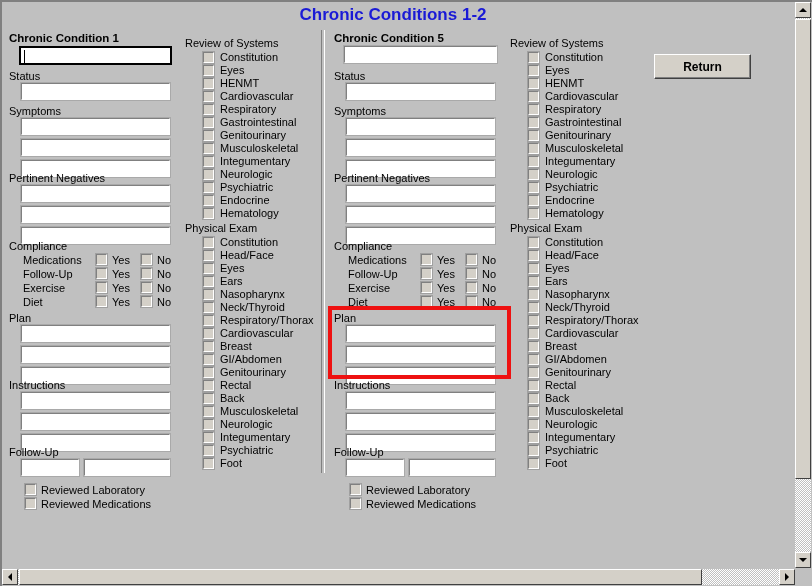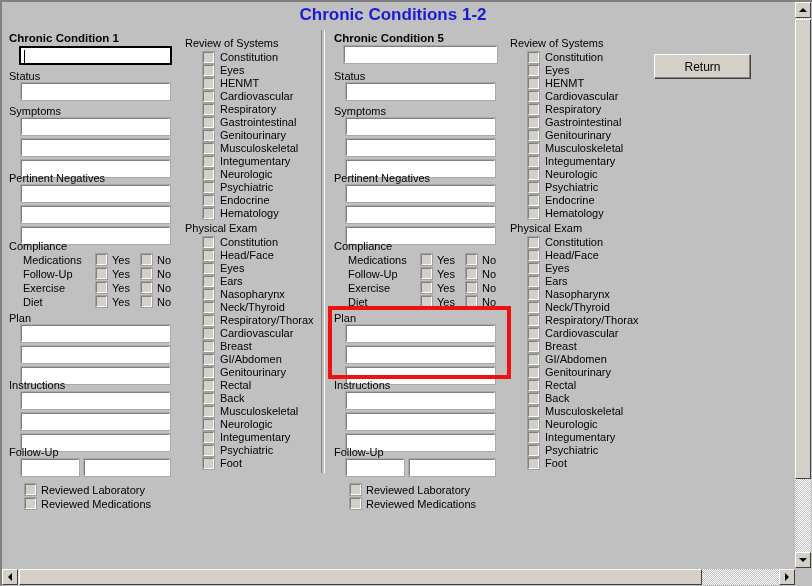--- a/index.html
+++ b/index.html
@@ -51,21 +51,21 @@
     border-right:1px solid #ffffff;border-bottom:1px solid #ffffff;
     box-shadow:0 0 0 1px #a0a0a0;
   }
 
   
   .btn{
     position:absolute;box-sizing:border-box;background:#d4d0c8;
     border-top:1px solid #ffffff;border-left:1px solid #ffffff;
     border-right:1px solid #404040;border-bottom:1px solid #404040;
     box-shadow:inset -1px -1px 0 #808080;
-    font-size:12px;font-weight:normal;color:#000;
+    font-size:12px;font-weight:bold;color:#000;
     display:flex;align-items:center;justify-content:center;
     font-family:"Liberation Sans","DejaVu Sans",sans-serif;
     cursor:default;
   }
 
   
   .redbox{position:absolute;border:4px solid #ee1111;box-sizing:border-box;pointer-events:none;}
 
   
   .vsb{position:absolute;right:1px;top:2px;width:16px;height:566px;background:#c0c0c0;}

